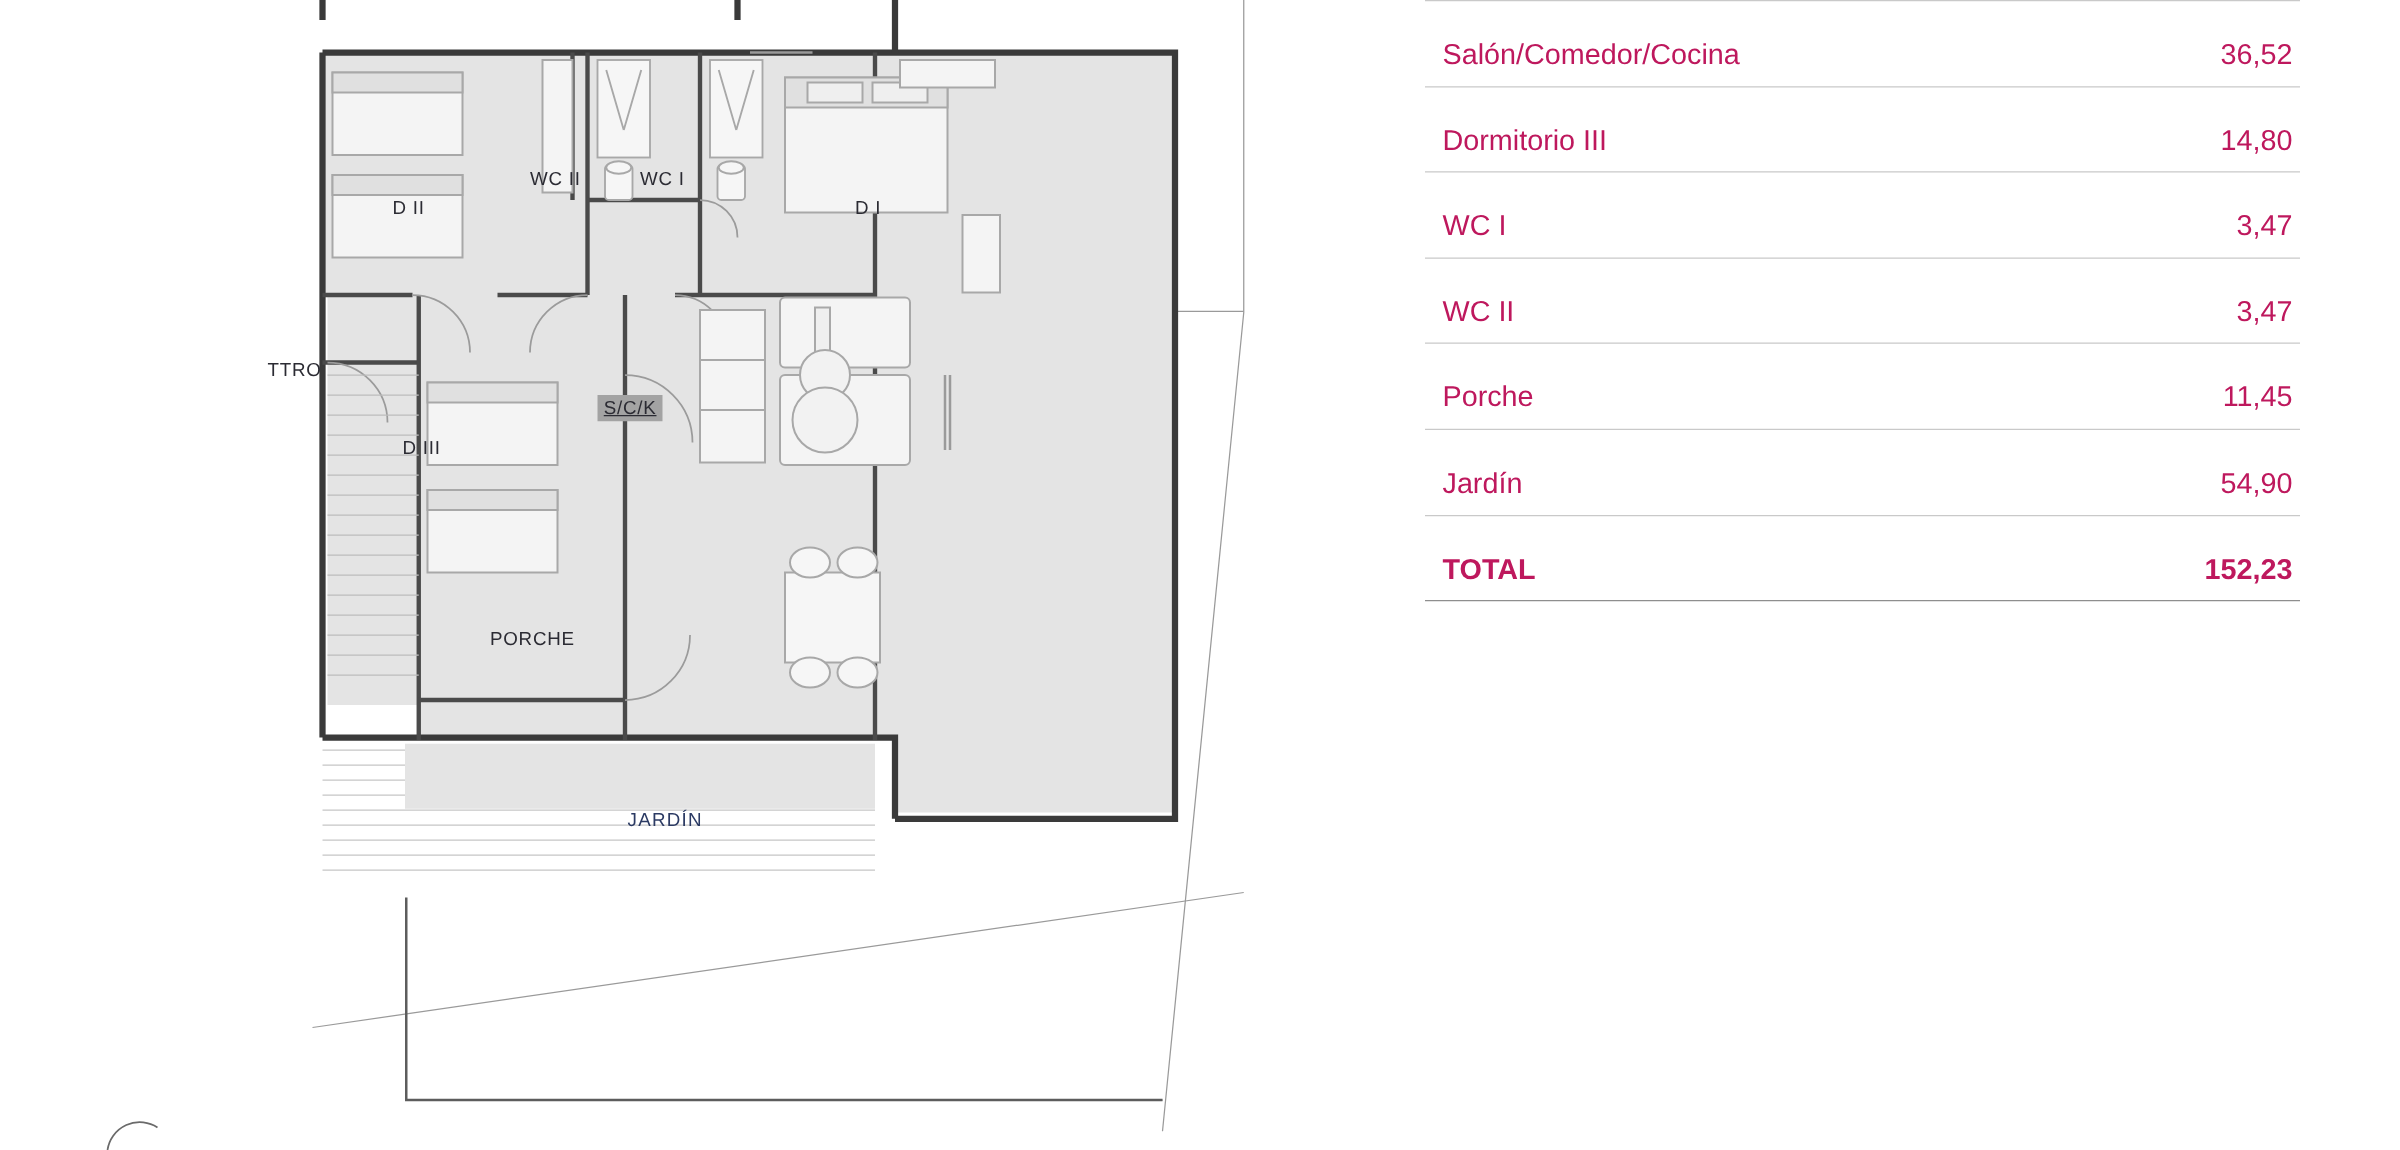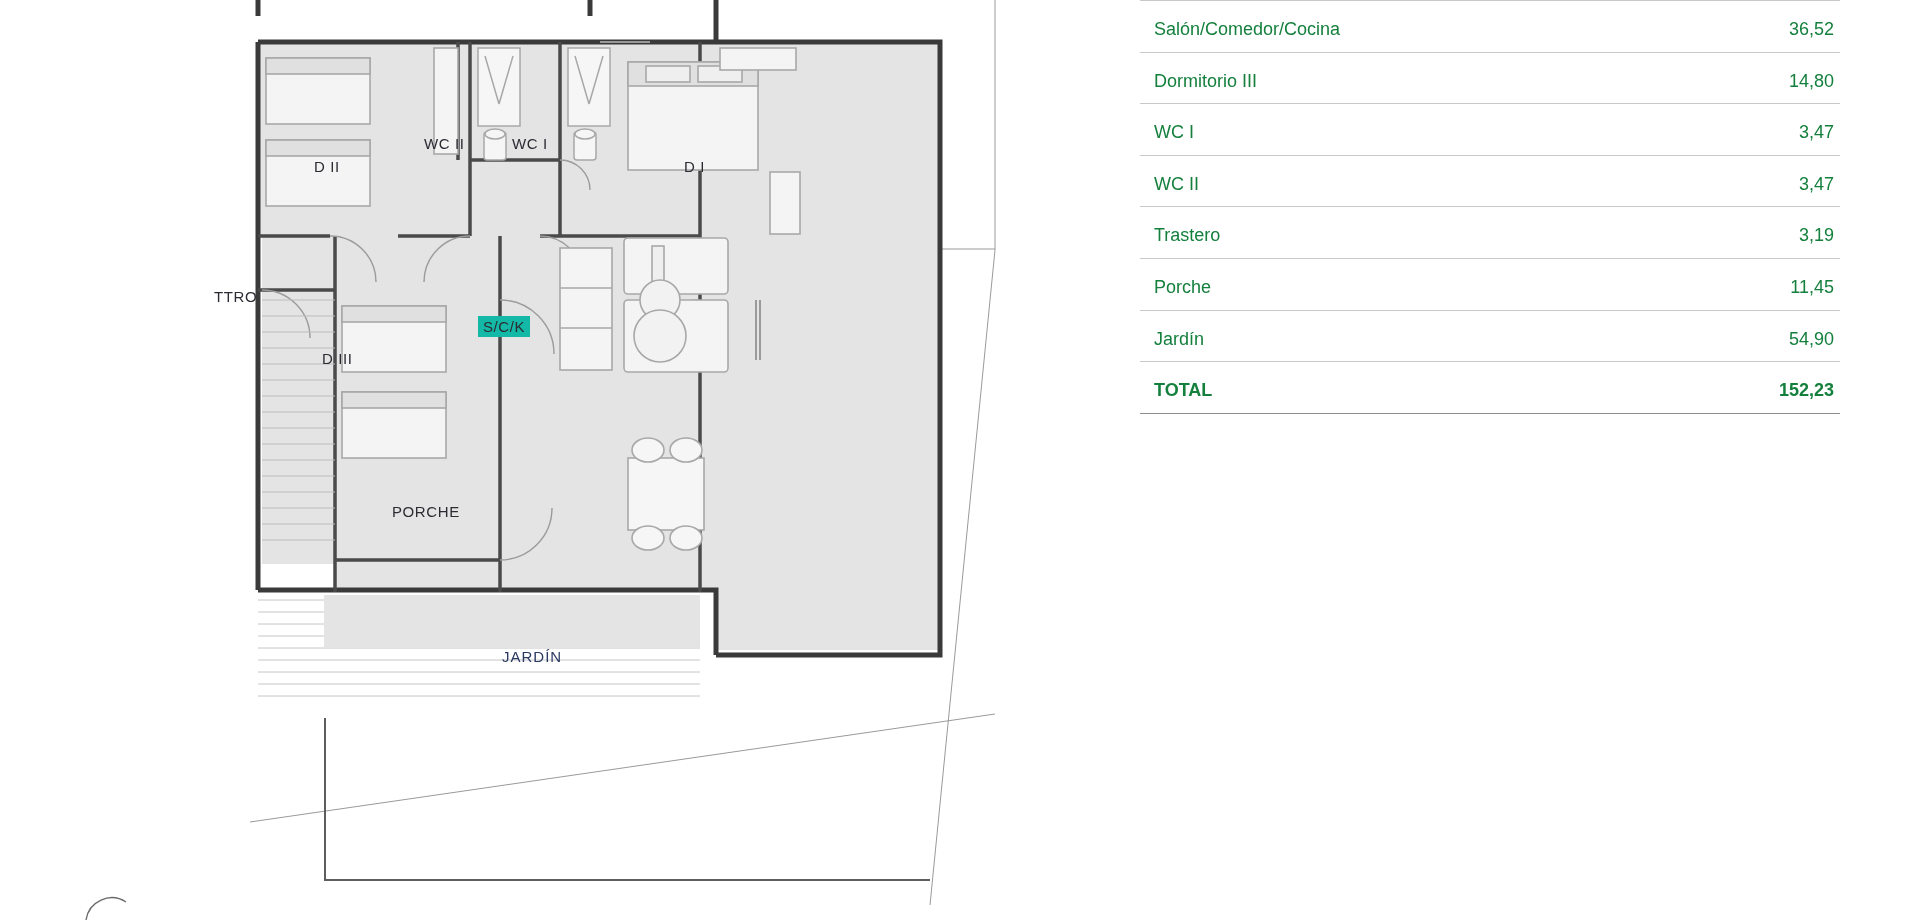--- a/index.html
+++ b/index.html
@@ -35,45 +35,46 @@
 
   .plan-label {
     position: absolute;
     font-family: "Liberation Sans", sans-serif;
     font-size: 15px;
     color: #2b2b33;
     letter-spacing: 0.6px;
     white-space: nowrap;
   }
   .plan-label.boxed {
-    background: #14b8a6;
+    background: #a3a3a3;
     padding: 2px 5px;
+    text-decoration: underline;
   }
   .plan-label.blue {
     color: #2b3a63;
     font-size: 15px;
     letter-spacing: 1px;
   }
 
   
   .areas {
     position: absolute;
     left: 1140px;
     top: 0px;
     width: 700px;
   }
   .area-row {
     display: flex;
     justify-content: space-between;
     align-items: baseline;
     border-bottom: 1px solid #c9c9c9;
-    padding: 18px 6px 11px 14px;
-    font-size: 18px;
+    padding: 29px 6px 11px 14px;
+    font-size: 23px;
     line-height: 1.2;
-    color: #15803d;
+    color: #be185d;
   }
   .area-row:first-child {
     border-top: 1px solid #c9c9c9;
   }
   .area-row .name {
     text-align: left;
   }
   .area-row .value {
     white-space: nowrap;
   }
@@ -286,24 +287,20 @@
     </div>
     <div class="area-row">
       <span class="name">WC I</span>
       <span class="value">3,47</span>
     </div>
     <div class="area-row">
       <span class="name">WC II</span>
       <span class="value">3,47</span>
     </div>
     <div class="area-row">
-      <span class="name">Trastero</span>
-      <span class="value">3,19</span>
-    </div>
-    <div class="area-row">
       <span class="name">Porche</span>
       <span class="value">11,45</span>
     </div>
     <div class="area-row">
       <span class="name">Jardín</span>
       <span class="value">54,90</span>
     </div>
 
     <div class="area-row total">
       <span class="name">TOTAL</span>

